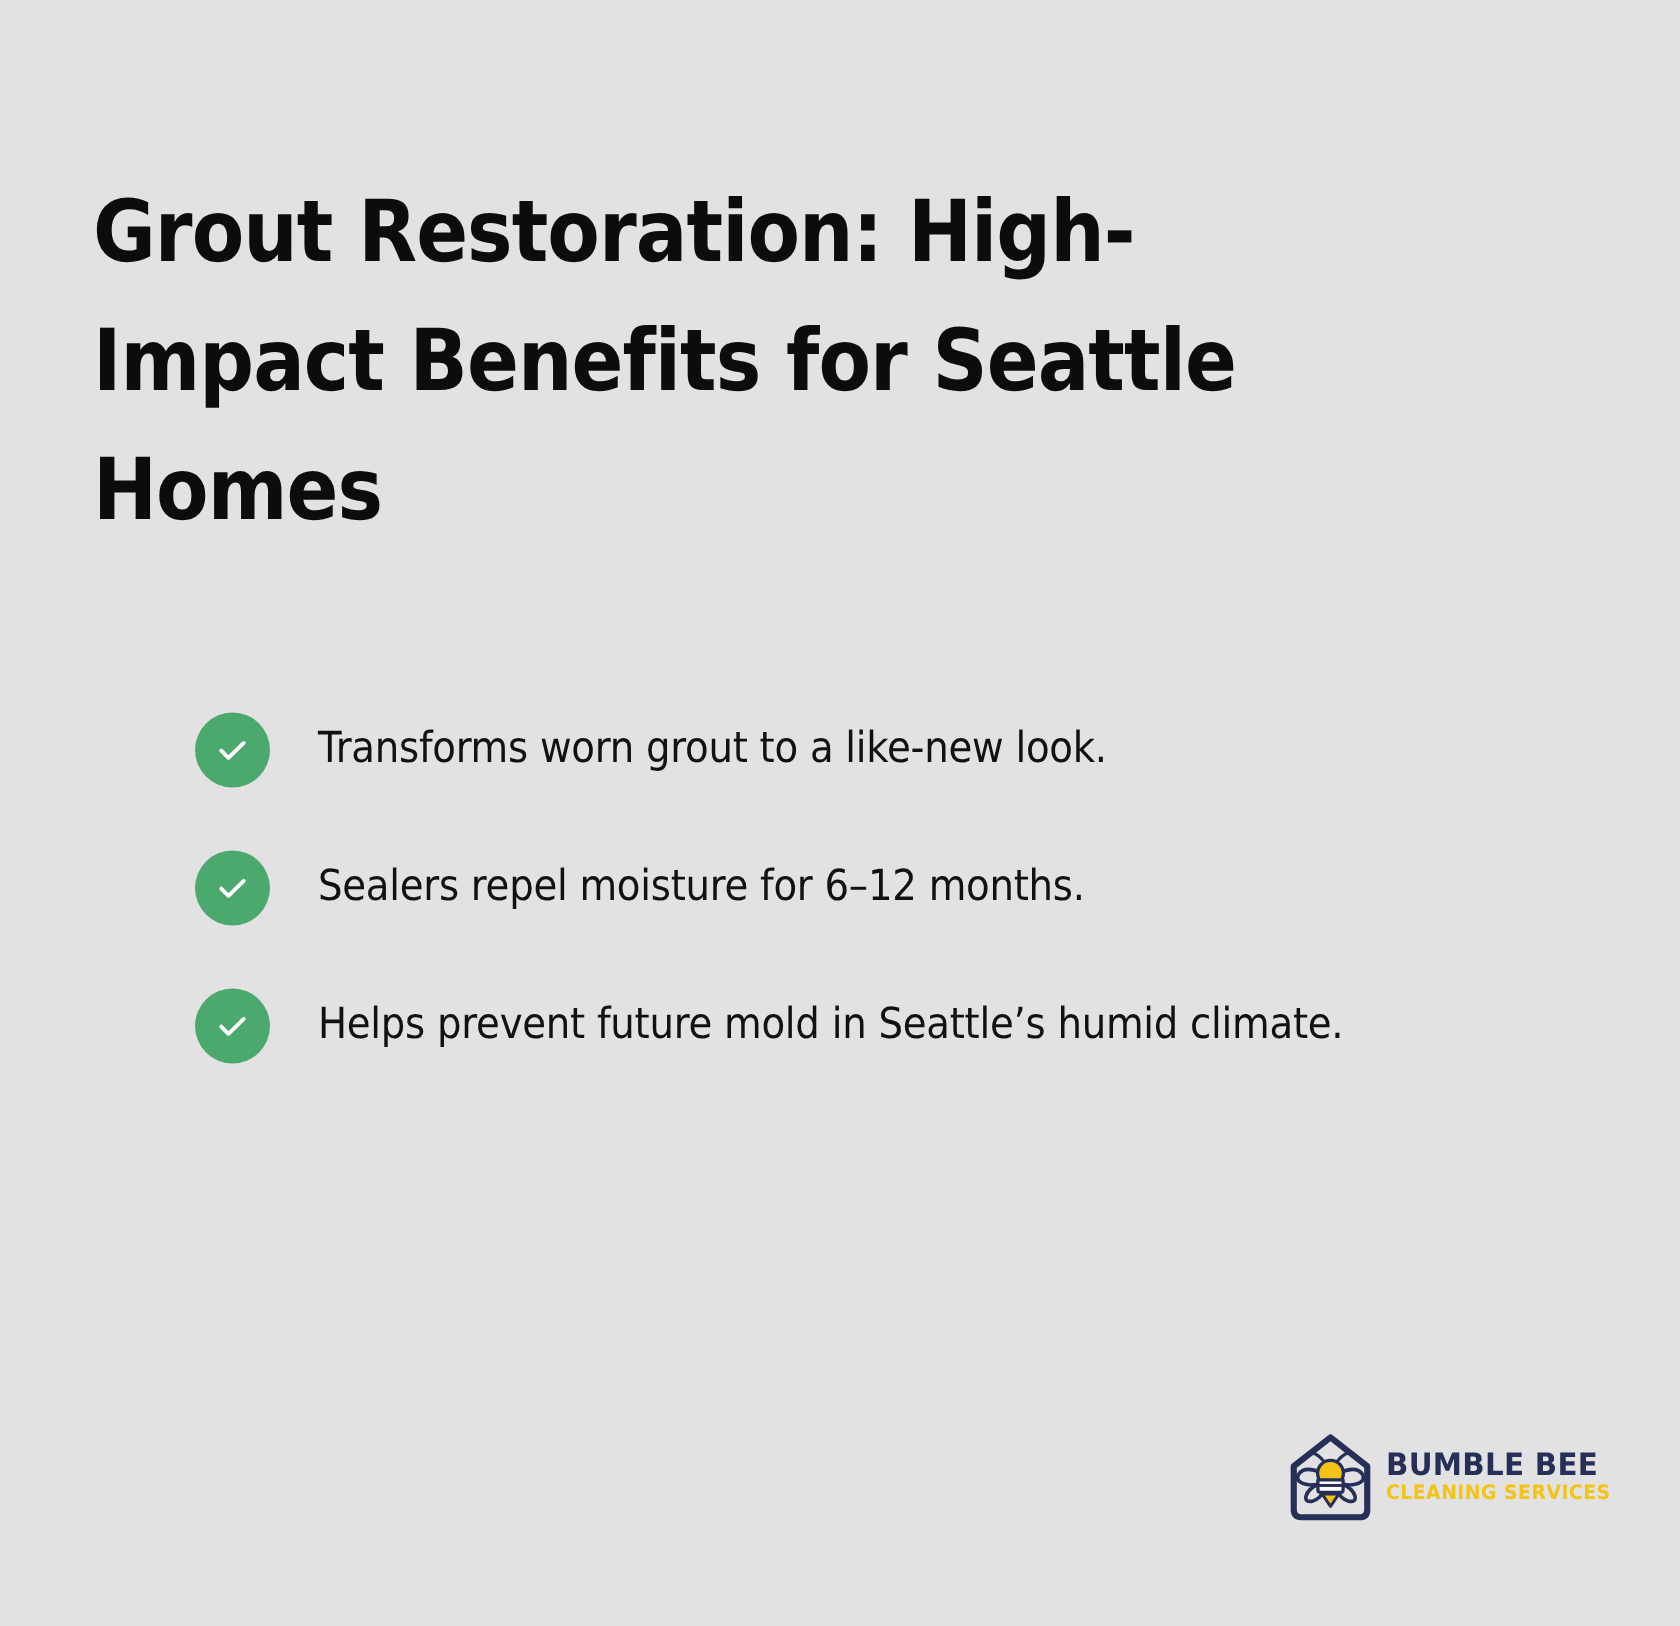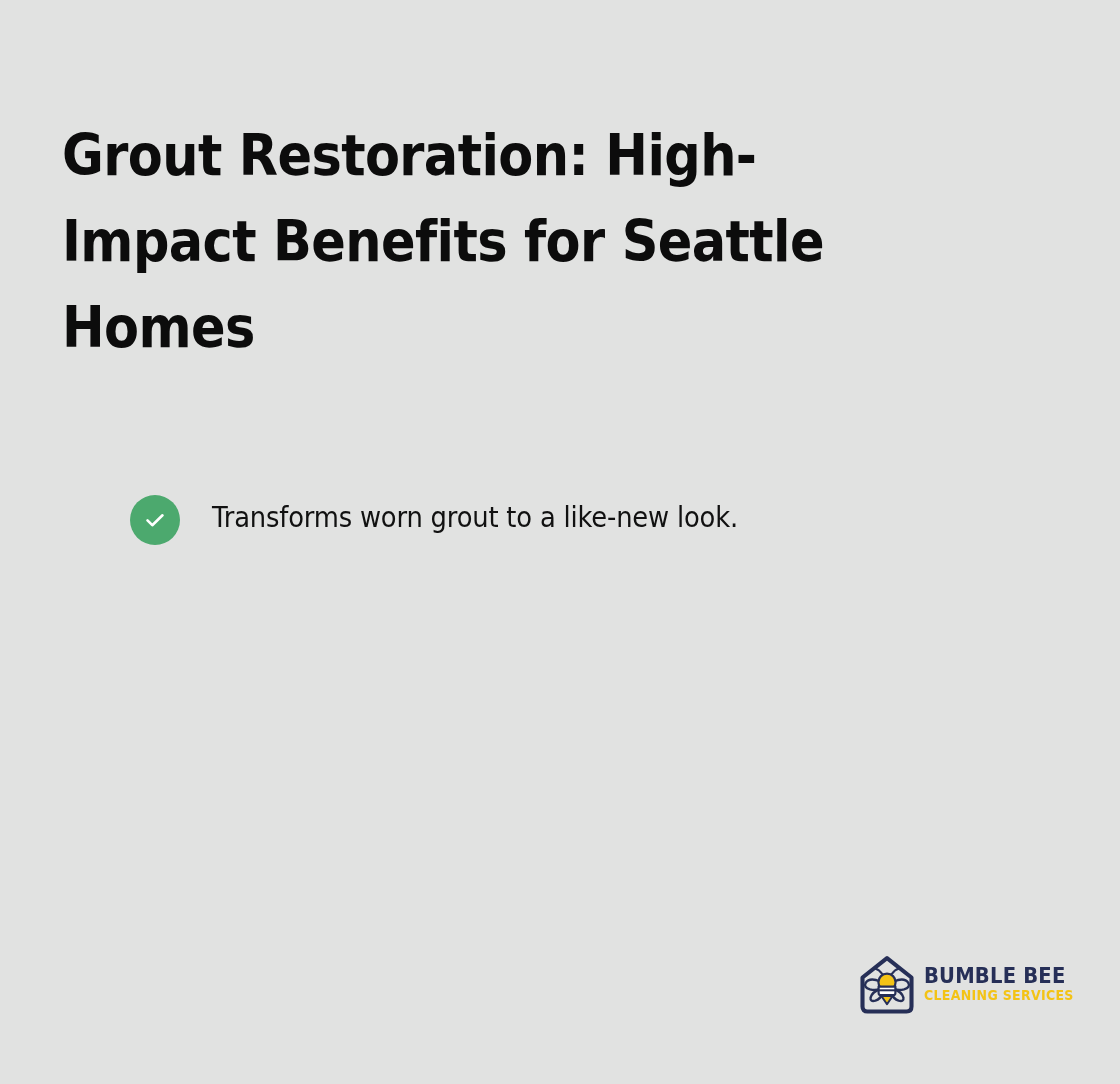--- a/index.html
+++ b/index.html
@@ -45,21 +45,21 @@
     position: absolute;
     left: 130px;
     top: 453px;
     width: 920px;
   }
 
   .benefit-row {
     position: relative;
     height: 92px;
     display: flex;
-    align-items: flex-end;
+    align-items: center;
   }
 
   .check-badge {
     position: relative;
     flex: 0 0 auto;
     width: 50px;
     height: 50px;
     border-radius: 50%;
     background: #4ca96e;
     margin-top: 2px;
@@ -147,22 +147,38 @@
     <div class="benefit-row">
       <span class="check-badge">
         <svg width="26" height="26" viewBox="0 0 26 26" aria-hidden="true">
           <path d="M5.5 13.4 L10.3 18.2 L20.5 8.3" fill="none" stroke="#ffffff" stroke-width="2.6" stroke-linecap="round" stroke-linejoin="round"></path>
         </svg>
       </span>
       <span class="benefit-text">Transforms worn grout to a like-new look.</span>
     </div>
 
 
-
-
+    <div class="benefit-row">
+      <span class="check-badge">
+        <svg width="26" height="26" viewBox="0 0 26 26" aria-hidden="true">
+          <path d="M5.5 13.4 L10.3 18.2 L20.5 8.3" fill="none" stroke="#ffffff" stroke-width="2.6" stroke-linecap="round" stroke-linejoin="round"></path>
+        </svg>
+      </span>
+      <span class="benefit-text">Sealers repel moisture for 6–12 months.</span>
+    </div>
+
+
+    <div class="benefit-row">
+      <span class="check-badge">
+        <svg width="26" height="26" viewBox="0 0 26 26" aria-hidden="true">
+          <path d="M5.5 13.4 L10.3 18.2 L20.5 8.3" fill="none" stroke="#ffffff" stroke-width="2.6" stroke-linecap="round" stroke-linejoin="round"></path>
+        </svg>
+      </span>
+      <span class="benefit-text">Helps prevent future mold in Seattle’s humid climate.</span>
+    </div>
 
   </div>
 
   <div class="logo">
 
     <span class="logo-mark">
       <svg width="70" height="70" viewBox="0 0 70 70" aria-hidden="true">
 
         <path d="M10.5 27.5 L35 8.2 L59.5 27.5 L59.5 56.5 Q59.5 61.5 54.5 61.5 L15.5 61.5 Q10.5 61.5 10.5 56.5 Z" fill="none" stroke="#262f57" stroke-width="4.1" stroke-linejoin="round" stroke-linecap="round"></path>
 

